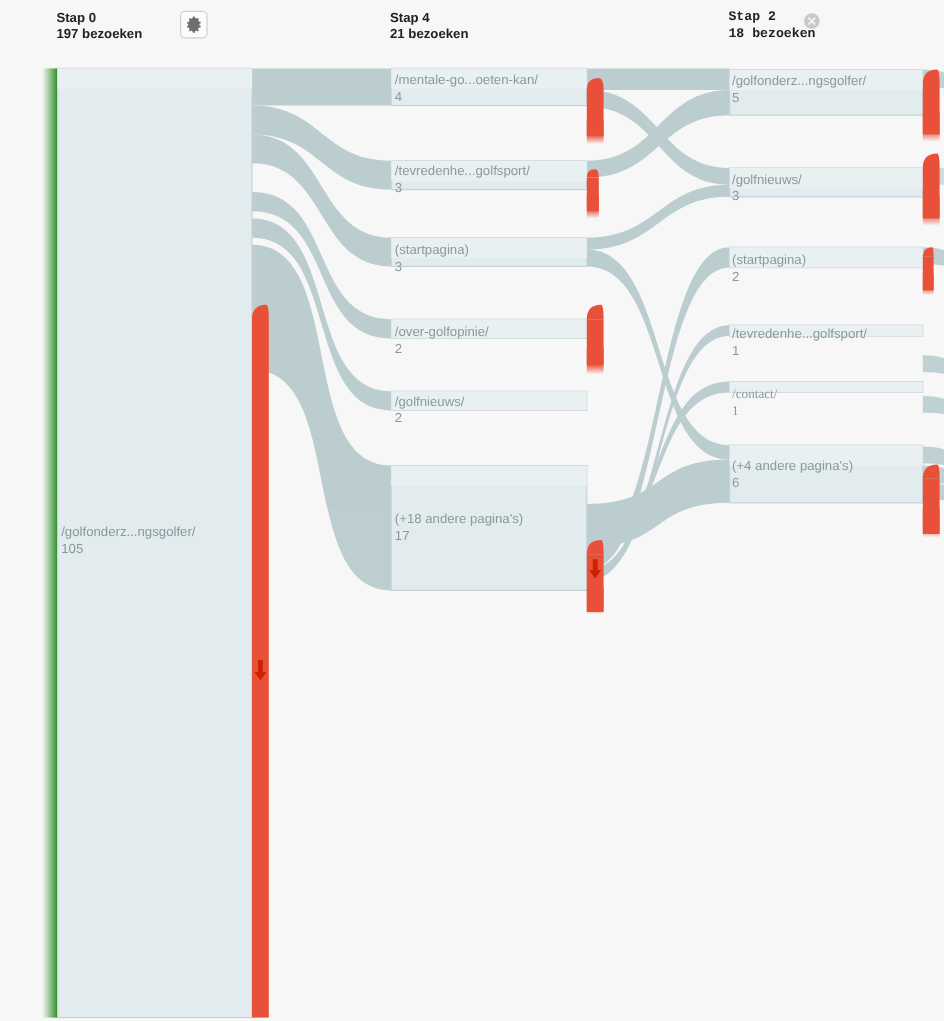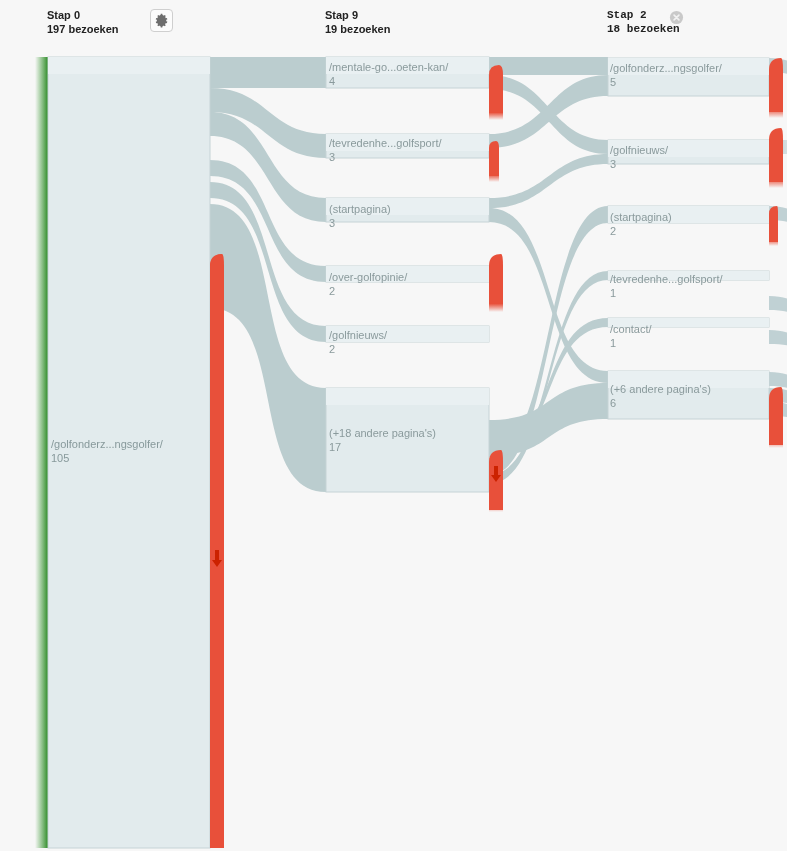--- a/index.html
+++ b/index.html
@@ -90,22 +90,22 @@
 </head>
 <body>
 
 <div id="stage">
 
   <div class="step-header" id="hdr0" style="left: 30px;">
     <span class="step-title">Stap 0</span>
     <span class="step-visits">197 bezoeken</span>
   </div>
   <div class="step-header" id="hdr1" style="left: 308px;">
-    <span class="step-title">Stap 9</span>
-    <span class="step-visits">19 bezoeken</span>
+    <span class="step-title">Stap 4</span>
+    <span class="step-visits">21 bezoeken</span>
   </div>
   <div class="step-header" id="hdr2" style="left: 590px; font-family: Liberation Mono, monospace;">
     <span class="step-title">Stap 2</span>
     <span class="step-visits">18 bezoeken</span>
   </div>
 
   <div class="gear-button" title="Instellingen">
     <svg width="15" height="15" viewBox="0 0 16 16">
       <g fill="#6e6e6e">
         <path d="M8 5.1a2.9 2.9 0 1 0 0 5.8 2.9 2.9 0 0 0 0-5.8zm0 4.3a1.4 1.4 0 1 1 0-2.8 1.4 1.4 0 0 1 0 2.8z"></path>
@@ -314,22 +314,22 @@
         <span class="lbl-count">3</span>
       </div>
       <div class="node-label" style="left: 593px; top: 210px;">
         <span class="lbl-name">(startpagina)</span>
         <span class="lbl-count">2</span>
       </div>
       <div class="node-label" style="left: 593px; top: 272px;">
         <span class="lbl-name">/tevredenhe...golfsport/</span>
         <span class="lbl-count">1</span>
       </div>
-      <div class="node-label" style="left: 593px; top: 322px;">
+      <div class="node-label" style="left: 593px; top: 322px; font-family: Liberation Serif, serif;">
         <span class="lbl-name">/contact/</span>
         <span class="lbl-count">1</span>
       </div>
       <div class="node-label" style="left: 593px; top: 382px;">
-        <span class="lbl-name">(+6 andere pagina's)</span>
+        <span class="lbl-name">(+4 andere pagina's)</span>
         <span class="lbl-count">6</span>
       </div>
     </div>
 </div>
 
 </body></html>

